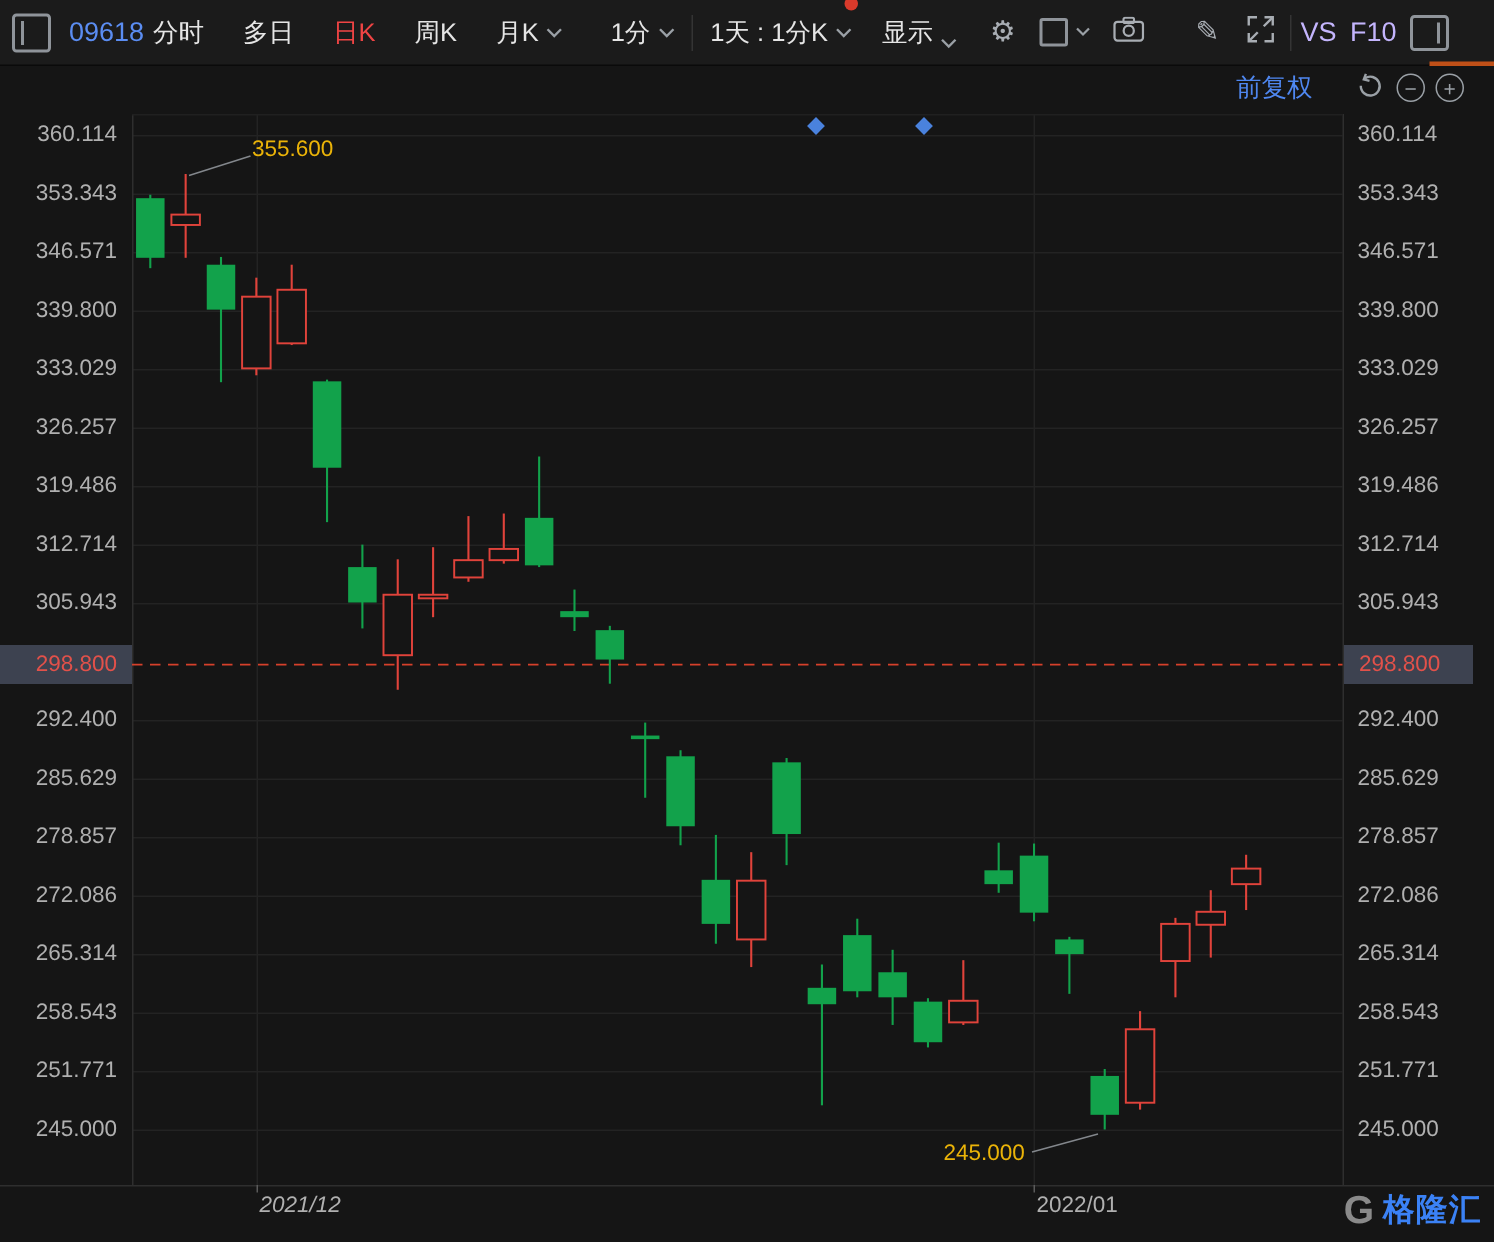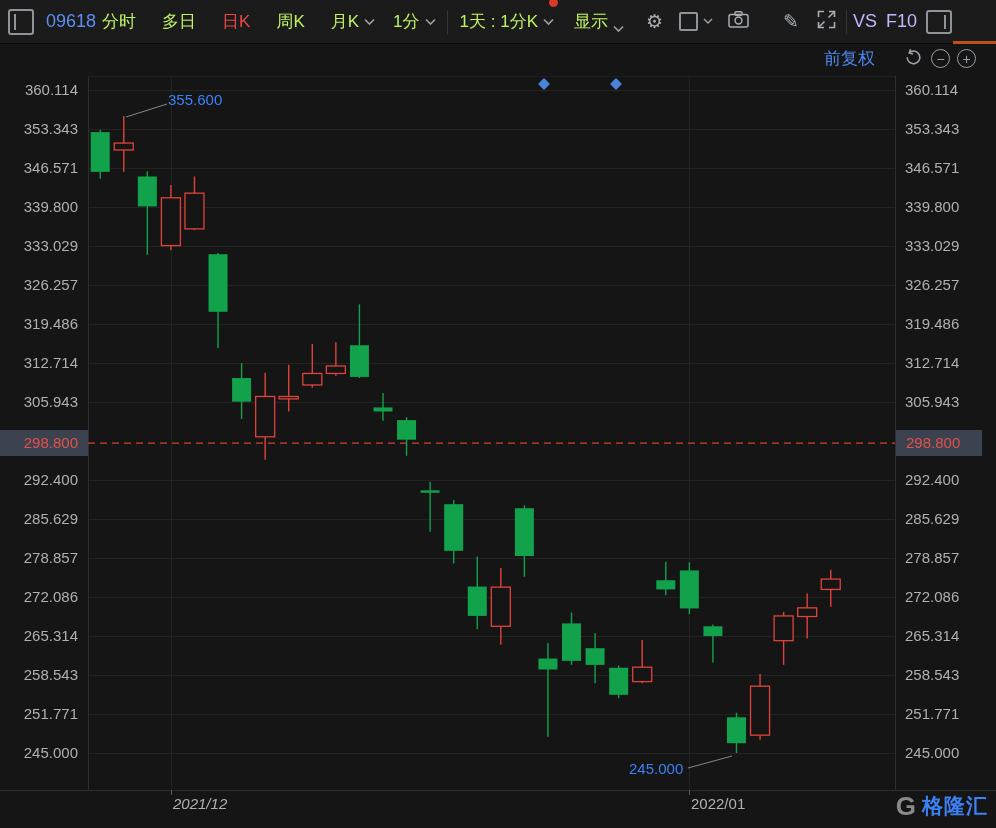--- a/index.html
+++ b/index.html
@@ -1,21 +1,21 @@
 <!DOCTYPE html>
 <html><head>
 <meta charset="utf-8">
 <style>
   html,body{margin:0;padding:0;background:#0e0e0e;}
   #app{position:relative;width:996px;height:828px;background:#151515;overflow:hidden;
        font-family:"Liberation Sans","DejaVu Sans",sans-serif;-webkit-font-smoothing:antialiased;}
   
   #toolbar{position:absolute;left:0;top:0;width:996px;height:44px;background:#1b1b1b;
            border-bottom:1px solid #0a0a0a;display:flex;align-items:center;padding:0 0 0 8px;box-sizing:border-box;}
-  .tb-text{color:#bef264;font-size:17px;white-space:nowrap;cursor:pointer;}
+  .tb-text{color:#e5e5e5;font-size:17px;white-space:nowrap;cursor:pointer;}
   .tb-sym{color:#5b8df2;font-size:18px;margin-right:6px;cursor:pointer;}
   .tb-tab{margin-right:26px;}
   .tb-tab.active{color:#ef4444;}
   .with-caret{display:flex;align-items:center;gap:5px;}
   .caret svg{display:block;}
   .sep{width:1px;height:24px;background:#343434;margin-right:12px;}
   .win-icon{width:22px;height:22px;border:2px solid #8f949a;border-radius:3px;margin-right:12px;position:relative;cursor:pointer;}
   .win-icon::after{content:"";position:absolute;left:4px;top:3px;bottom:3px;width:2px;background:#8f949a;}
   .panel-icon{width:22px;height:20px;border:2px solid #8f949a;border-radius:3px;position:relative;cursor:pointer;}
   .panel-icon::after{content:"";position:absolute;right:4px;top:3px;bottom:3px;width:2px;background:#8f949a;}
@@ -32,21 +32,21 @@
   #orange-strip{position:absolute;left:953px;top:41px;width:43px;height:3px;background:#bf5018;}
   
   #chart-svg{position:absolute;left:0;top:0;}
   .ylabel{position:absolute;width:100%;height:18px;line-height:18px;font-size:15px;color:#b0b0b0;}
   #axis-left{position:absolute;left:0;top:0;width:78px;height:790px;text-align:right;}
   #axis-right{position:absolute;left:905px;top:0;width:88px;height:790px;text-align:left;}
   .pc-label{position:absolute;top:430px;height:26px;line-height:26px;background:#3d4250;color:#e2514a;
             font-size:15px;box-sizing:border-box;}
   #pc-left{left:0;width:88px;text-align:right;padding-right:10px;}
   #pc-right{left:896px;width:86px;text-align:left;padding-left:10px;}
-  .annotation{position:absolute;font-size:15px;color:#3b82f6;}
+  .annotation{position:absolute;font-size:15px;color:#eab308;}
   #ann-high{left:168px;top:91px;}
   #ann-low{left:629px;top:760px;}
   .xlabel{position:absolute;top:795px;height:18px;line-height:18px;font-size:15px;color:#b0b0b0;}
   #xlabel-0{left:173px;font-style:italic;}
   #xlabel-1{left:691px;}
   
   #watermark{position:absolute;right:8px;top:791px;display:flex;align-items:center;gap:6px;}
   #wm-logo{font-size:26px;font-weight:700;color:#8a8a8a;line-height:30px;}
   #wm-text{font-size:21px;font-weight:700;color:#3b82f6;letter-spacing:1px;}
 </style>
@@ -224,21 +224,21 @@
     <div class="tb-text tb-tab active">日K</div>
     <div class="tb-text tb-tab">周K</div>
     <div class="tb-text tb-tab with-caret" style="margin-right:18px;">
       <span>月K</span>
       <span class="caret">
           <svg width="11" height="8">
             <polyline points="1,1.5 5.5,6 10,1.5" stroke="#9aa0a6" fill="none" stroke-width="1.6"></polyline>
           </svg>
         </span>
     </div>
-    <div class="tb-text with-caret" style="margin-right:11px;">
+    <div class="tb-text with-caret" style="margin-right:11px;margin-left:14px;">
       <span>1分</span>
       <span class="caret">
           <svg width="11" height="8">
             <polyline points="1,1.5 5.5,6 10,1.5" stroke="#9aa0a6" fill="none" stroke-width="1.6"></polyline>
           </svg>
         </span>
     </div>
     <div class="sep"></div>
     <div class="period-wrap with-caret tb-text">
       <span>1天 : 1分K</span>

